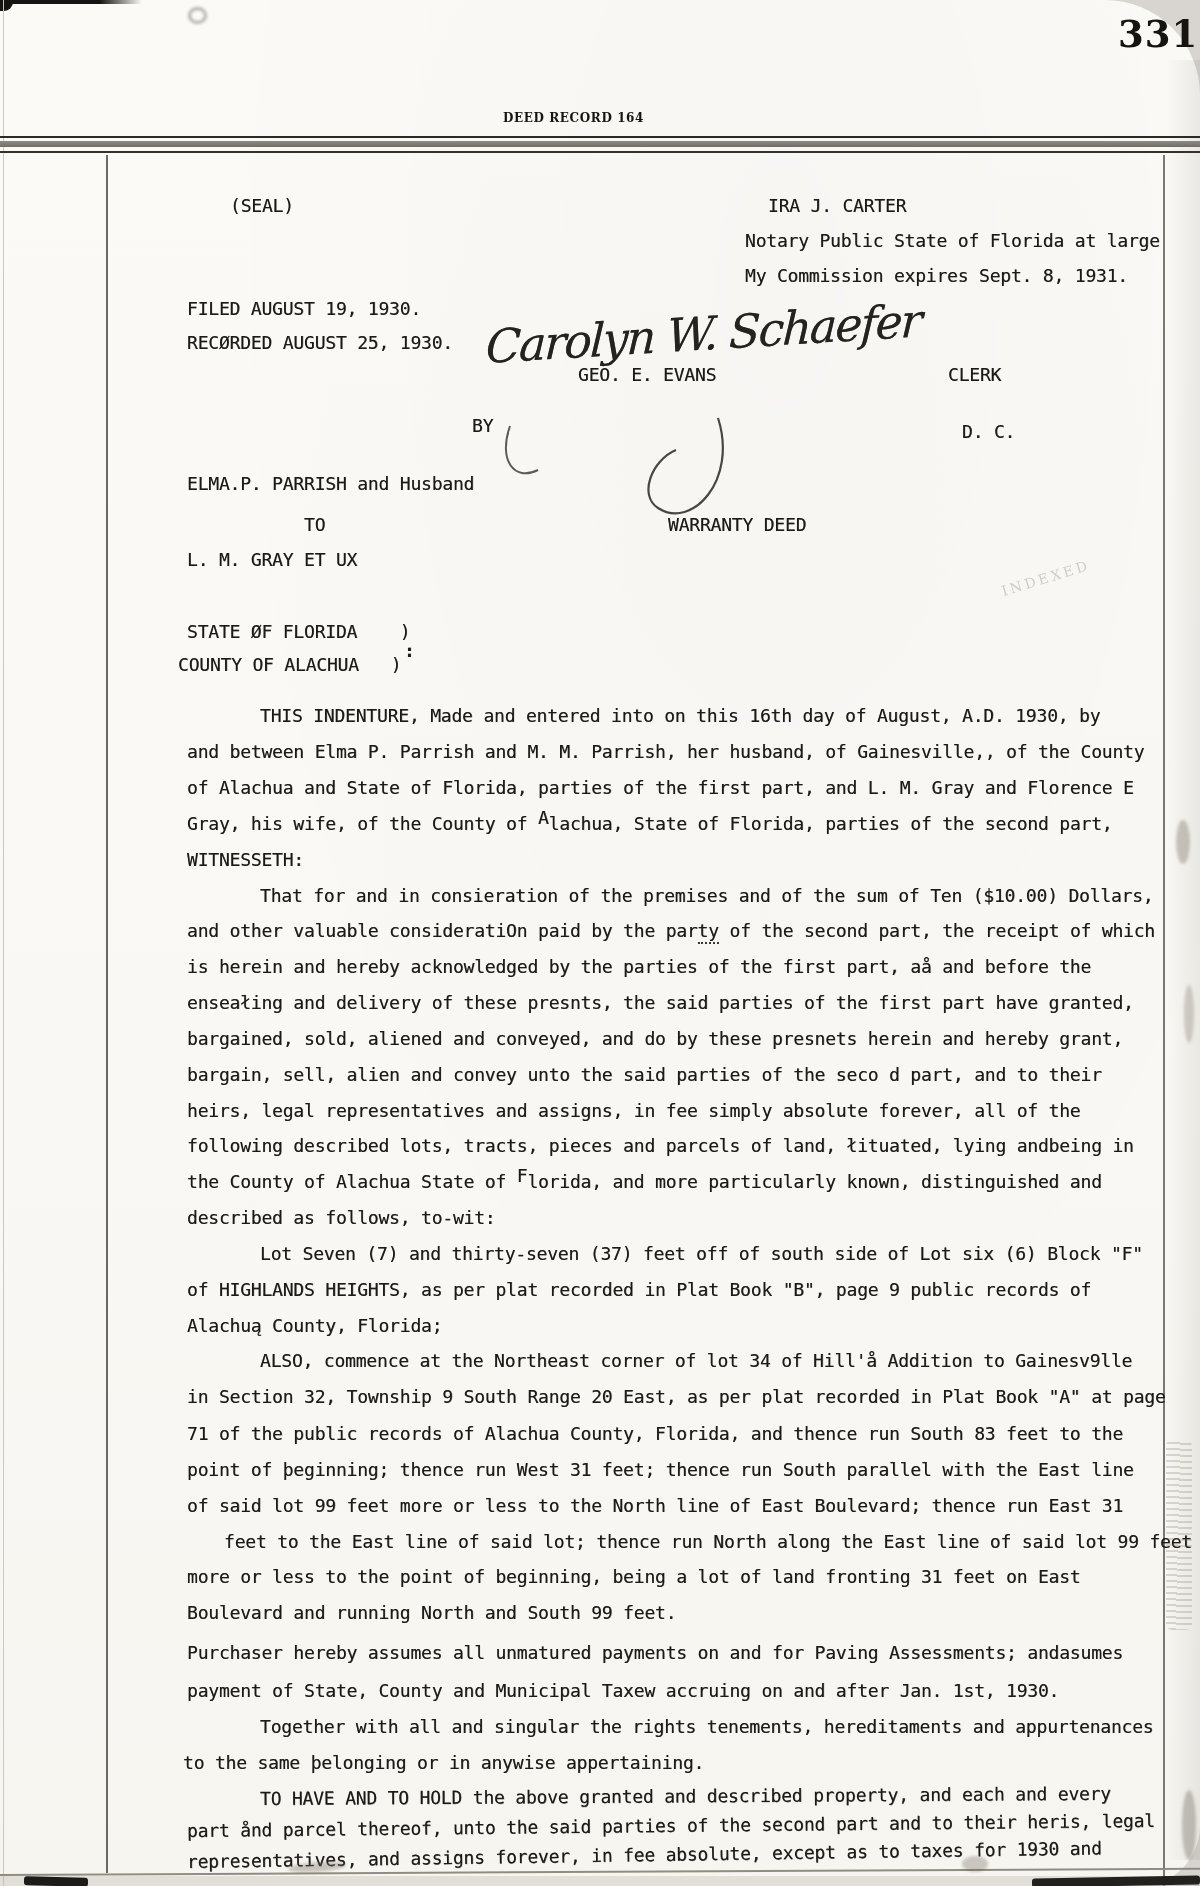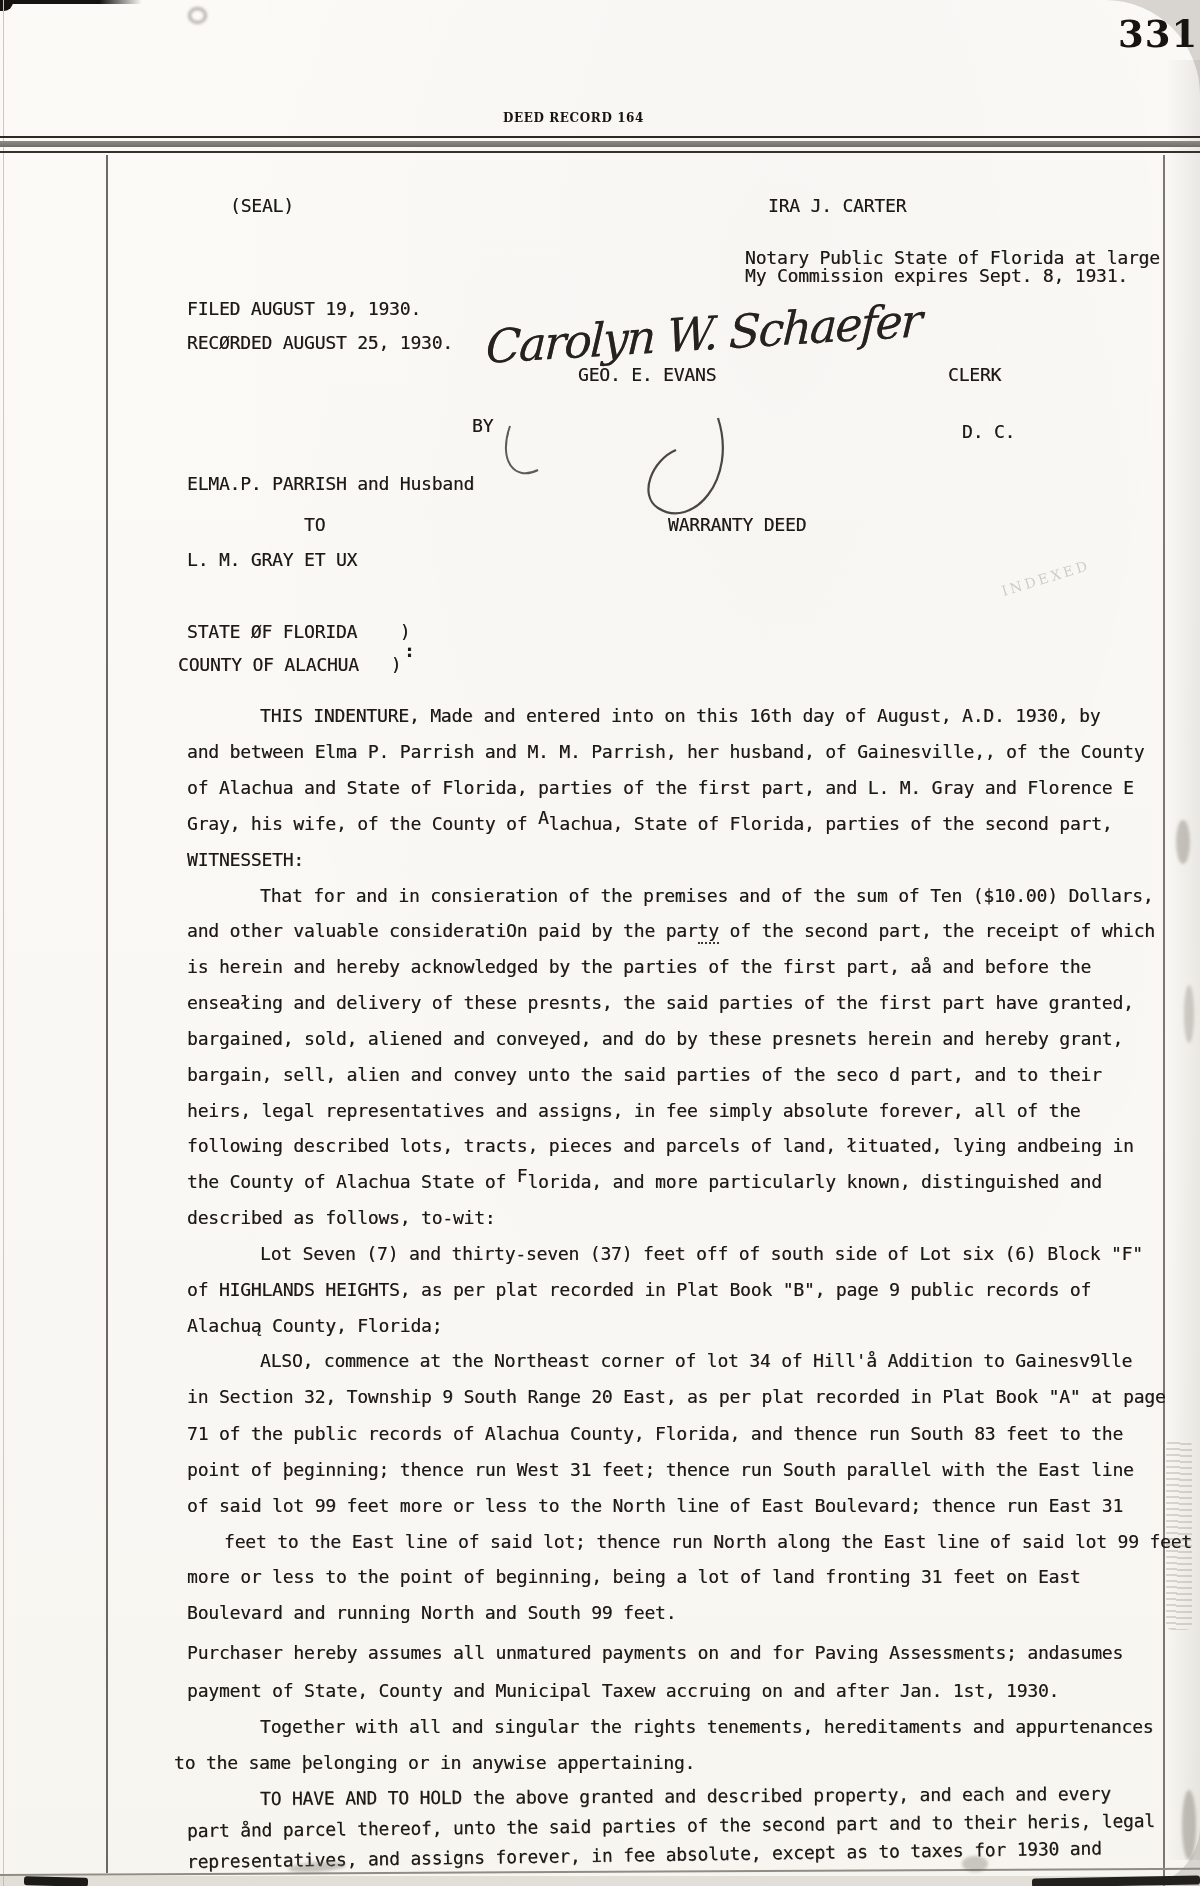--- a/index.html
+++ b/index.html
@@ -70,21 +70,21 @@
 
 <div class="hrule" style="top:136px;height:2px;background:#2b2a27;"></div>
 <div class="hrule" style="top:141px;height:6px;background:linear-gradient(#8e8b85,#706d67);"></div>
 <div class="hrule" style="top:151px;height:2px;background:#34322e;"></div>
 
 <div class="vrule" style="left:106px;top:155px;width:2px;height:1718px;background:rgba(60,57,52,.75);"></div>
 <div class="vrule" style="left:1163px;top:155px;width:2px;height:1731px;background:rgba(70,66,60,.7);"></div>
 
 <div class="tw" style="left:230px;top:196px;">(SEAL)</div>
 <div class="tw" style="left:768px;top:196px;">IRA J. CARTER</div>
-<div class="tw" style="left:745px;top:248px;">Notary Public State of Florida at large</div>
+<div class="tw" style="left:745px;top:231px;">Notary Public State of Florida at large</div>
 <div class="tw" style="left:745px;top:266px;">My Commission expires Sept. 8, 1931.</div>
 <div class="tw" style="left:187px;top:299px;">FILED AUGUST 19, 1930.</div>
 <div class="tw" style="left:187px;top:333px;">RECØRDED AUGUST 25, 1930.</div>
 <div class="tw" style="left:578px;top:365px;">GEO. E. EVANS</div>
 <div class="tw" style="left:948px;top:365px;">CLERK</div>
 <div class="tw" style="left:472px;top:416px;">BY</div>
 <div class="signature">Carolyn W. Schaefer</div>
 <svg style="position:absolute;left:480px;top:330px;" width="470" height="210" viewBox="0 0 470 210">
   <path d="M238,88 C258,150 212,200 178,178 C158,165 172,130 196,120" fill="none" stroke="#2a2723" stroke-width="2.2" opacity="0.85"></path>
   <path d="M30,96 C18,130 34,152 58,140" fill="none" stroke="#2a2723" stroke-width="2" opacity="0.75"></path>
@@ -123,21 +123,21 @@
 <div class="tw" style="left:187px;top:1387px;">in Section 32, Township 9 South Range 20 East, as per plat recorded in Plat Book "A" at page</div>
 <div class="tw" style="left:187px;top:1424px;">71 of the public records of Alachua County, Florida, and thence run South 83 feet to the</div>
 <div class="tw" style="left:187px;top:1460px;">point of þeginning; thence run West 31 feet; thence run South parallel with the East line</div>
 <div class="tw" style="left:187px;top:1496px;">of said lot 99 feet more or less to the North line of East Boulevard; thence run East 31</div>
 <div class="tw" style="left:180px;top:1532px;margin-left:44px;">feet to the East line of said lot; thence run North along the East line of said lot 99 feet</div>
 <div class="tw" style="left:187px;top:1567px;">more or less to the point of beginning, being a lot of land fronting 31 feet on East</div>
 <div class="tw" style="left:187px;top:1603px;">Boulevard and running North and South 99 feet.</div>
 <div class="tw" style="left:187px;top:1643px;">Purchaser hereby assumes all unmatured payments on and for Paving Assessments; andasumes</div>
 <div class="tw" style="left:187px;top:1681px;">payment of State, County and Municipal Taxew accruing on and after Jan. 1st, 1930.</div>
 <div class="tw" style="left:260px;top:1717px;text-align:right;">Together with all and singular the rights tenements, hereditaments and appurtenances</div>
-<div class="tw" style="left:174px;top:1753px;">to the same þelonging or in anywise appertaining.</div>
+<div class="tw" style="left:183px;top:1753px;">to the same þelonging or in anywise appertaining.</div>
 <div class="tw tilt03" style="left:260px;top:1789px;">TO HAVE AND TO HOLD the above granted and described property, and each and every</div>
 <div class="tw tilt05" style="left:187px;top:1821px;">part ånd parcel thereof, unto the said parties of the second part and to their heris, legal</div>
 <div class="tw tilt08" style="left:187px;top:1852px;">representatives, and assigns forever, in fee absolute, except as to taxes for 1930 and</div>
 
 <div style="position:absolute;left:0;top:1874px;width:1200px;height:2px;background:#8f8c84;transform:rotate(-0.3deg);transform-origin:left center;"></div>
 <div style="position:absolute;left:0;top:1876px;width:1200px;height:10px;background:rgba(175,171,162,.30);"></div>
 <div style="position:absolute;left:24px;top:1877px;width:64px;height:9px;background:#1d1b18;border-radius:3px;transform:rotate(1.4deg);"></div>
 <div style="position:absolute;left:1032px;top:1877px;width:168px;height:9px;background:#23211d;border-radius:3px;transform:rotate(-1.1deg);"></div>
 <div class="smudge" style="left:288px;top:1862px;width:58px;height:10px;background:rgba(110,104,94,.35);transform:rotate(-4deg);"></div>
 <div class="smudge" style="left:962px;top:1856px;width:26px;height:16px;background:rgba(95,90,80,.30);"></div>

